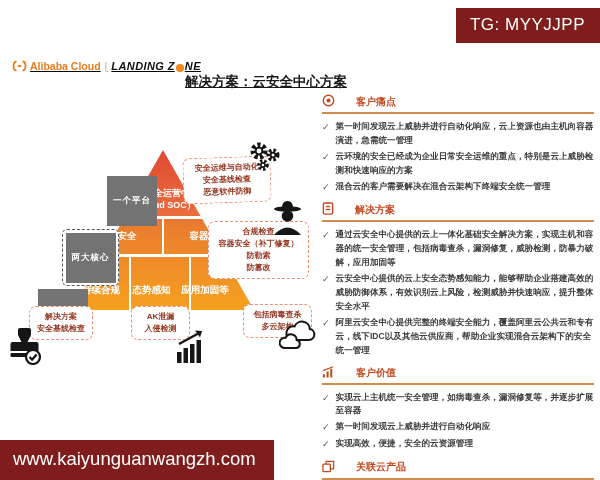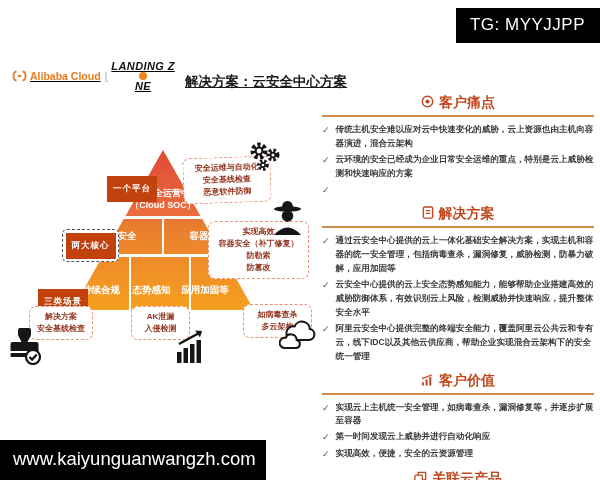--- a/index.html
+++ b/index.html
@@ -1,28 +1,28 @@
 <!DOCTYPE html>
 <html><head>
 <meta charset="utf-8">
 <style>
   * { margin:0; padding:0; box-sizing:border-box; }
   html,body { width:600px; height:480px; }
   body { font-family:"Liberation Sans","DejaVu Sans",sans-serif; background:#fff; position:relative; overflow:hidden; }
 
-  .dark-tag { position:absolute; background:#000000; color:#fff; }
+  .dark-tag { position:absolute; background:#7f1d1d; color:#fff; }
   #tg-box { top:8px; right:0; font-size:17px; padding:7px 15px 8px 14px; letter-spacing:.5px; }
-  #url-box { left:0; bottom:0; font-size:18.5px; padding:8px 10px 10px 13px; }
+  #url-box { left:0; bottom:0; font-size:18.5px; padding:8px 18px 10px 13px; }
 
   
   .brand { position:absolute; left:12px; top:60px; display:flex; align-items:center;text-decoration:underline; }
   .brand .mark { margin-right:3px; display:flex; }
   .brand .ali { color:#e87c1e; font-size:10.5px; font-weight:bold; }
   .brand .sep { color:#aaa; font-size:10.5px; margin:0 4px; }
-  .brand .lz { color:#111; font-size:11px; font-weight:bold; font-style:italic; letter-spacing:.4px; display:flex; align-items:center;flex-direction:column; }
+  .brand .lz { color:#111; font-size:11px; font-weight:bold; font-style:italic; letter-spacing:.4px; display:flex; align-items:flex-end; }
   .brand .dot { width:8px; height:8px; border-radius:50%; background:#f08519; display:inline-block; margin:0 1px; }
   .page-title { position:absolute; left:185px; top:73px; font-size:13.5px; font-weight:bold; color:#1a1a1a;text-decoration:underline; }
 
   
   .pyr { position:absolute; left:72px; top:150px; width:182px; height:160px;
          clip-path:polygon(50% 0,100% 100%,0 100%);
          background:linear-gradient(180deg,#df4a33 0%,#ea6c3e 40%,#e97d2f 47%,#f6a01f 100%); }
   .pyr .gap { position:absolute; left:0; width:100%; height:3px; background:#fff; }
   .g1 { top:66px; } .g2 { top:104px; }
   .vdiv { position:absolute; background:#fff; width:2px; }
@@ -30,21 +30,21 @@
   .v2 { left:57px; top:107px; height:53px; }
   .v3 { left:117px; top:107px; height:53px; }
   .soc { position:absolute; top:37px; left:0; width:100%; text-align:center; color:#fff; font-weight:bold; font-size:9px; line-height:1.35; }
   .band2 { position:absolute; top:80px; left:0; width:100%; display:flex; }
   .band2 span { flex:1; text-align:center; color:#fff; font-weight:bold; font-size:9.5px; }
   .band3 { position:absolute; top:134px; left:0; width:100%; display:flex; }
   .band3 span { text-align:center; color:#fff; font-weight:bold; font-size:9.5px; }
   .b3a { width:58px; } .b3b { width:43px; } .b3c { width:64px; }
 
   
-  .stage { background:#c2410c; color:#fff; font-size:8.5px; font-weight:bold; padding:7px 6px; letter-spacing:1px; white-space:nowrap; }
+  .stage { background:#737373; color:#fff; font-size:8.5px; font-weight:bold; padding:19px 6px; letter-spacing:1px; white-space:nowrap; }
   #stage1 { position:absolute; left:107px; top:176px; }
   #stage2w { position:absolute; left:62px; top:229px; border:1px dashed #555; border-radius:5px; padding:2.5px; background:#fff; }
   #stage3 { position:absolute; left:38px; top:289px; }
 
   
   .callout { position:absolute; background:#fff; border:1.5px dashed #ea9077; border-radius:7px;
              color:#943620; font-weight:bold; font-size:8px; line-height:1.5; text-align:center; padding:4px 5px; z-index:3; }
   .callout div { white-space:nowrap; }
   #c1 { left:183px; top:157px; width:88px; transform:rotate(-2deg); }
   #c2 { left:208px; top:221px; width:101px; }
@@ -54,22 +54,22 @@
   .flow-icon { position:absolute; z-index:4; }
   #gears-ic { left:246px; top:142px; }
   #spy-ic { left:272px; top:199px; }
   #stamp-ic { left:7px; top:326px; }
   #chart-ic { left:176px; top:329px; }
   #clouds-ic { left:279px; top:318px; }
 
   
   .panel { position:absolute; left:322px; top:94px; width:272px; }
   .sec { margin-bottom:8px; }
-  .sec-h { display:flex; align-items:center; gap:5px; color:#c2491f; font-weight:bold; font-size:14px;
-           padding-bottom:3px; border-bottom:2px solid #d08a4b; margin-bottom:6px;justify-content:center; }
+  .sec-h { display:flex; align-items:center; gap:21px; color:#c2491f; font-weight:bold; font-size:10px;
+           padding-bottom:3px; border-bottom:2px solid #d08a4b; margin-bottom:6px; }
   .sec ul { list-style:none; }
   .sec li { display:flex; gap:6px; font-size:8.6px; line-height:1.62; color:#3c3c3c; font-weight:bold; margin-bottom:2px; }
   .sec li .chk { color:#555; font-size:9px; flex:0 0 auto; }
 </style>
 </head>
 <body>
 
 <div class="dark-tag" id="tg-box">TG: MYYJJPP</div>
 <div class="dark-tag" id="url-box">www.kaiyunguanwangzh.com</div>
 
@@ -117,35 +117,35 @@
   <div class="stage">两大核心</div>
 </div>
 <div class="stage" id="stage3">三类场景</div>
 
 <div class="callout" id="c1">
   <div>安全运维与自动化</div>
   <div>安全基线检查</div>
   <div>恶意软件防御</div>
 </div>
 <div class="callout" id="c2">
-  <div>实现高效</div>
+  <div>合规检查</div>
   <div>容器安全（补丁修复）</div>
   <div>防勒索</div>
   <div>防篡改</div>
 </div>
 <div class="callout" id="c3">
   <div>解决方案</div>
   <div>安全基线检查</div>
 </div>
 <div class="callout" id="c4">
   <div>AK泄漏</div>
   <div>入侵检测</div>
 </div>
 <div class="callout" id="c5">
-  <div>如病毒查杀</div>
+  <div>包括病毒查杀</div>
   <div>多云架构</div>
 </div>
 
 <span class="flow-icon" id="gears-ic">
   <svg width="36" height="32" viewBox="0 0 36 32">
       <g fill="none" stroke="#161616">
     <circle cx="13" cy="9" r="6" stroke-width="5" stroke-dasharray="3 2.2"></circle>
         <circle cx="13" cy="9" r="3.4" stroke-width="2"></circle>
     <circle cx="27" cy="13" r="4.5" stroke-width="4" stroke-dasharray="2.4 1.8"></circle>
         <circle cx="27" cy="13" r="2.4" stroke-width="1.8"></circle>
@@ -195,28 +195,29 @@
         <svg width="13" height="13" viewBox="0 0 14 14">
             <circle cx="7" cy="7" r="5.6" fill="none" stroke="#c2491f" stroke-width="1.5"></circle>
             <circle cx="7" cy="7" r="2.2" fill="#c2491f"></circle>
           </svg>
       </span>
       <span>客户痛点</span>
     </div>
     <ul>
       <li>
           <span class="chk">✓</span>
-          <span>传统主机安全难以应对云中快速变化的威胁，云上资源也由主机向容器演进，混合云架构</span>
+          <span>第一时间发现云上威胁并进行自动化响应，云上资源也由主机向容器演进，急需统一管理</span>
         </li>
       <li>
           <span class="chk">✓</span>
           <span>云环境的安全已经成为企业日常安全运维的重点，特别是云上威胁检测和快速响应的方案</span>
         </li>
       <li>
           <span class="chk">✓</span>
+          <span>混合云的客户需要解决在混合云架构下终端安全统一管理</span>
         </li>
     </ul>
   </div>
 
   <div class="sec">
     <div class="sec-h">
       <span>
         <svg width="12" height="13" viewBox="0 0 12 14">
             <rect x="1" y="1" width="10" height="12" rx="1.5" fill="none" stroke="#c2491f" stroke-width="1.5"></rect>
             <path d="M3.5 5 h5 M3.5 8 h5" stroke="#c2491f" stroke-width="1.3"></path>

